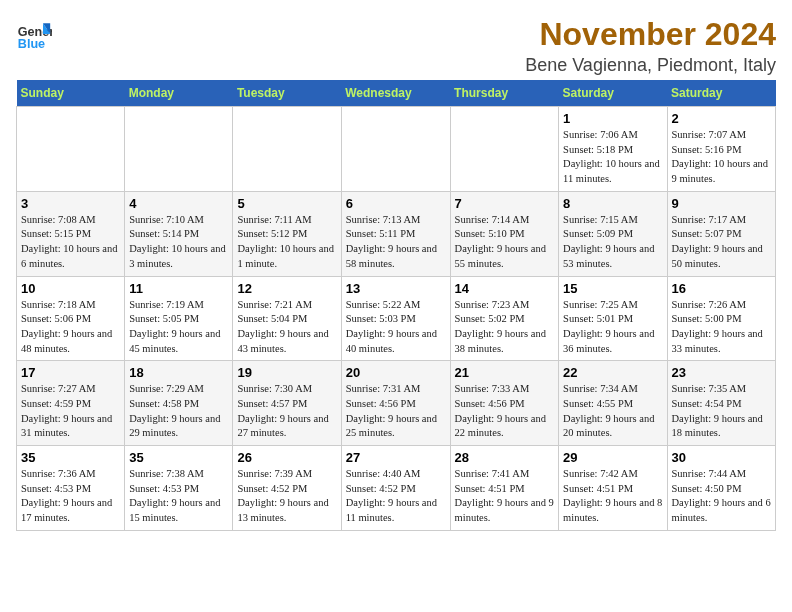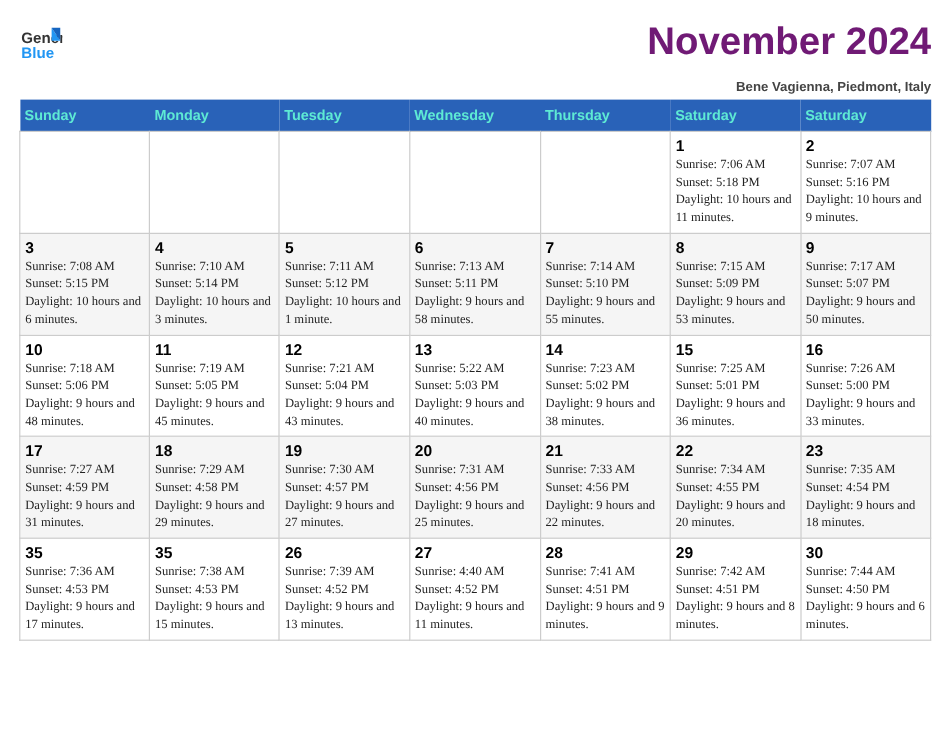--- a/index.html
+++ b/index.html
@@ -24,36 +24,35 @@
     .logo-icon {
       width: 36px;
       height: 36px;
     }
     .title-block {
       text-align: right;
     }
     .month-year {
       font-size: 32px;
       font-weight: bold;
-      color: #701a75;
+      color: #a16207;
     }
     .location {
-      font-size: 11px;
+      font-size: 18px;
       color: #444;
-      margin-top: 14px;
-      font-weight: bold;
+      margin-top: 2px;
     }
     table {
       width: 100%;
       border-collapse: collapse;
       font-size: 11px;
     }
     thead tr th {
       background-color: #2962b8;
-      color: #5eead4;
+      color: #bef264;
       padding: 6px 4px;
       text-align: left;
       font-size: 12px;
       font-weight: bold;
     }
     tbody tr td {
       border: 1px solid #ccc;
       vertical-align: top;
       padding: 4px;
       width: 110px;

